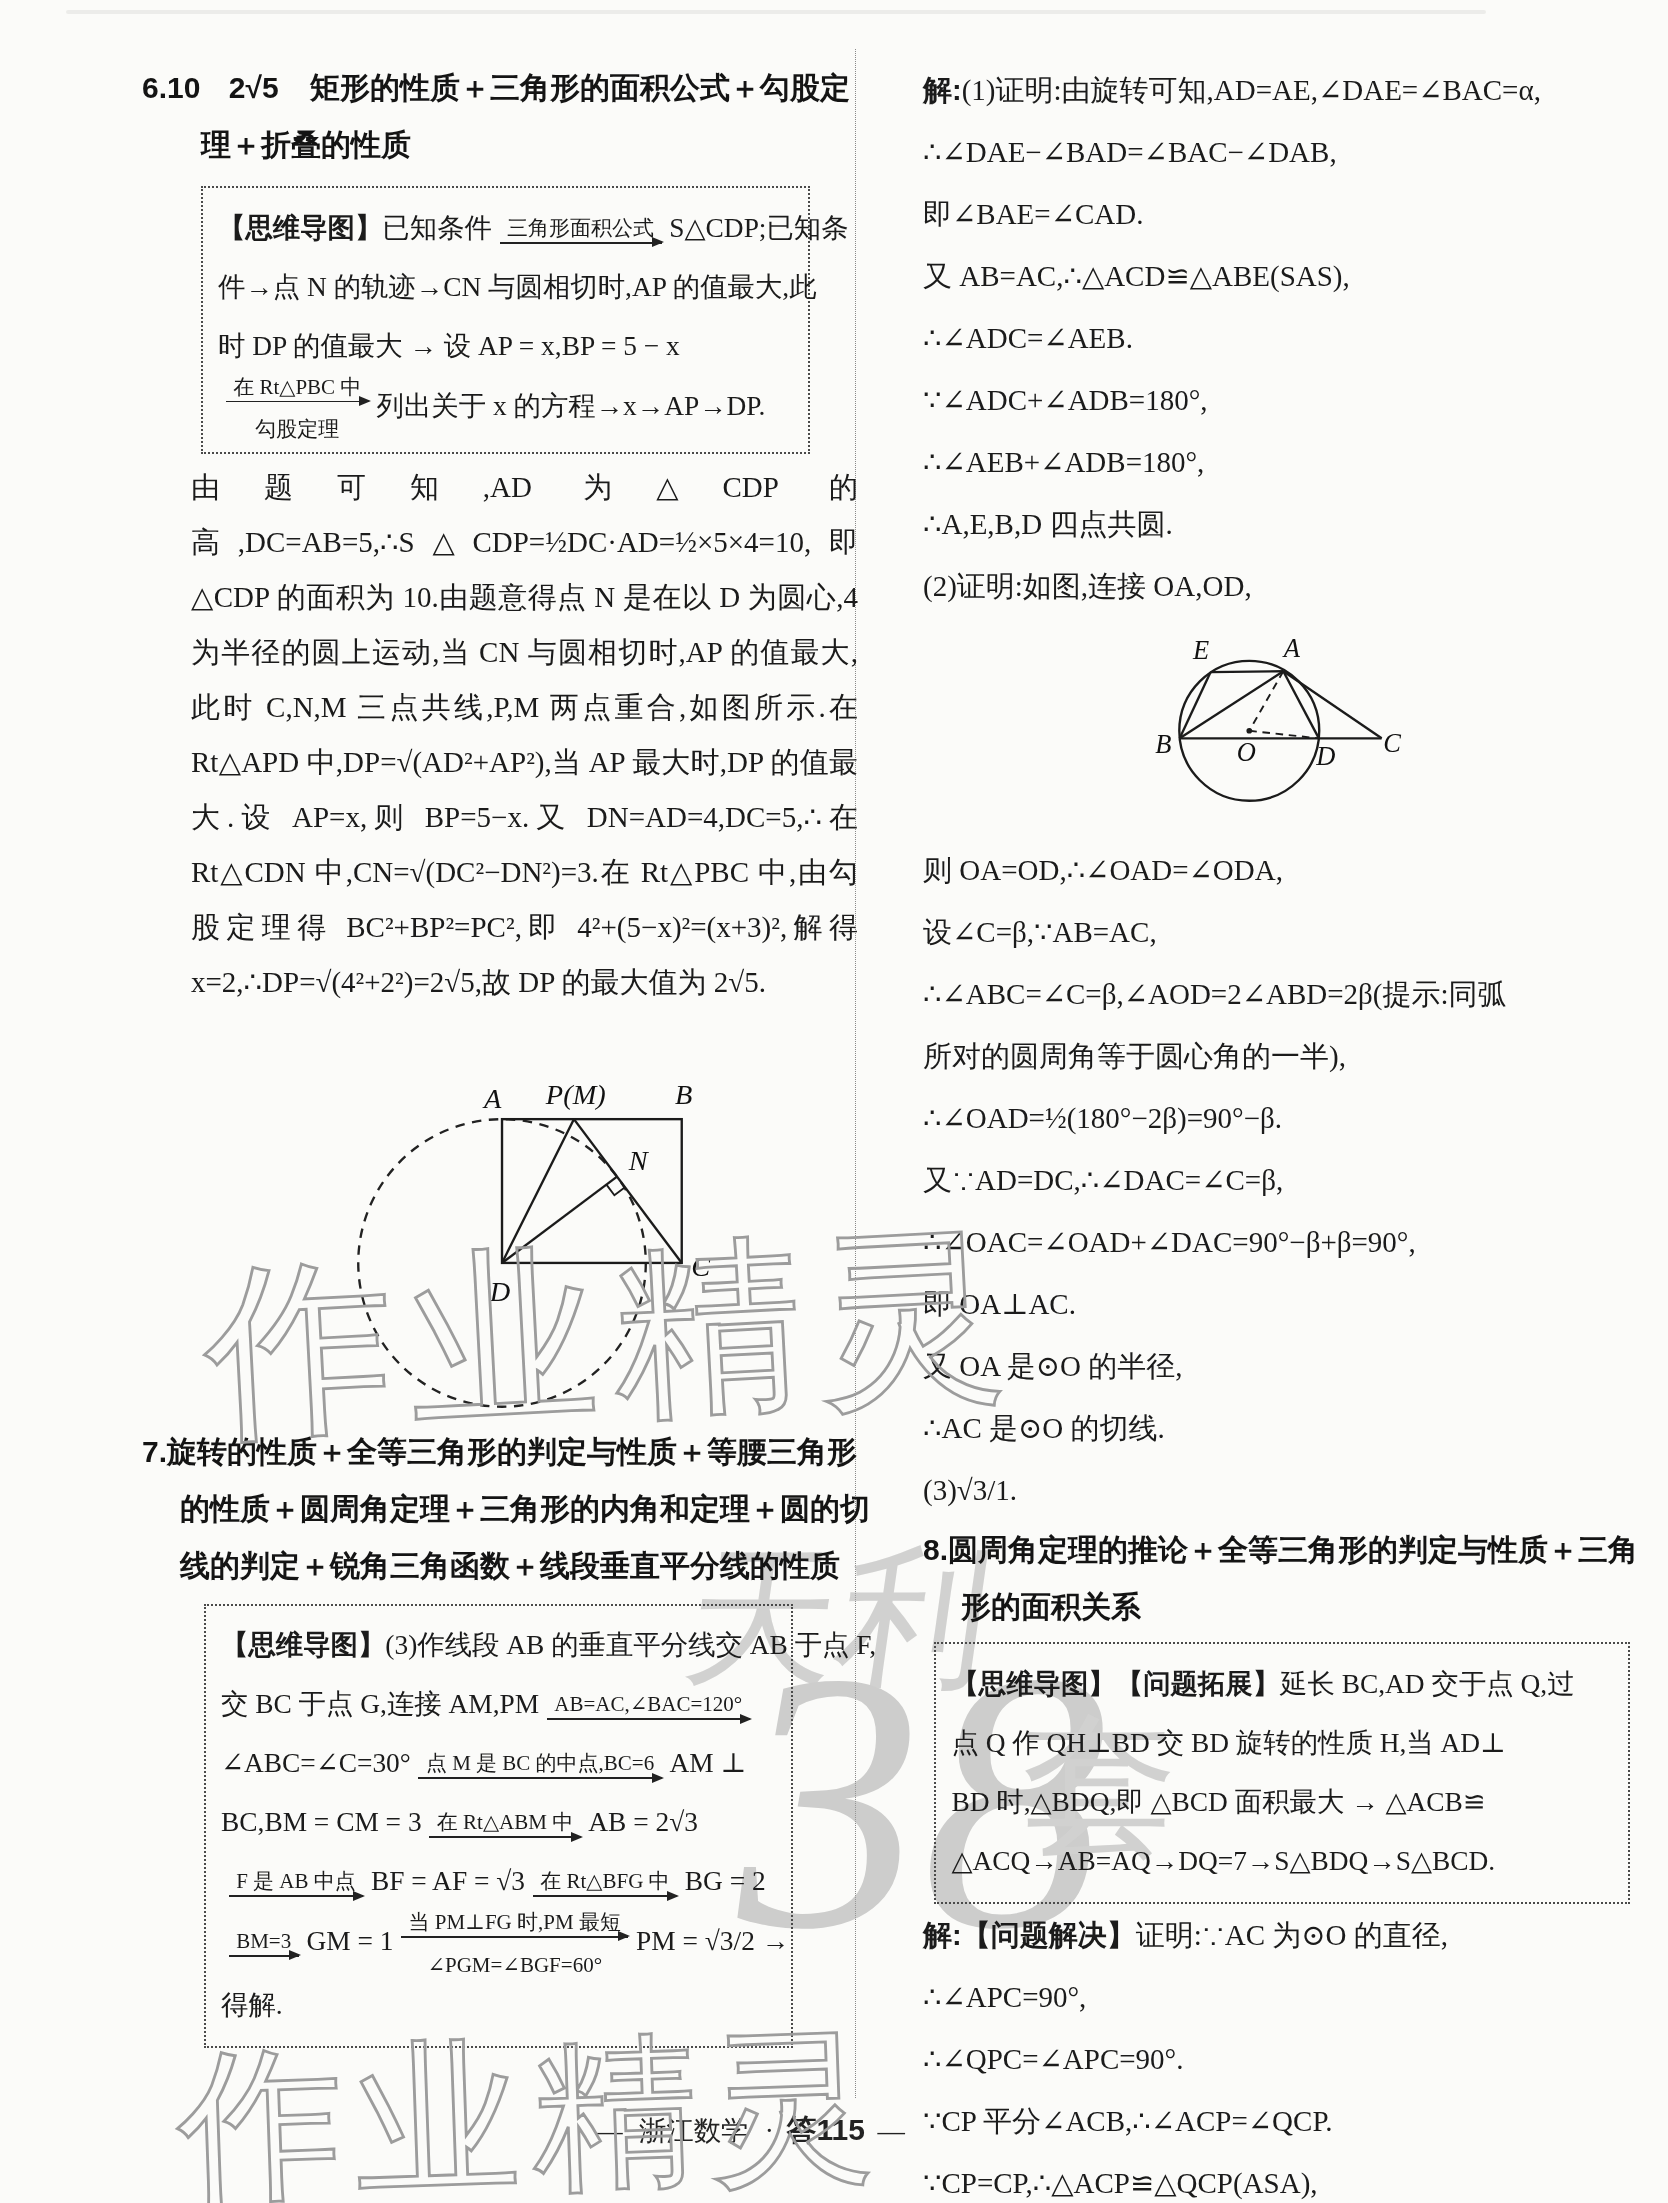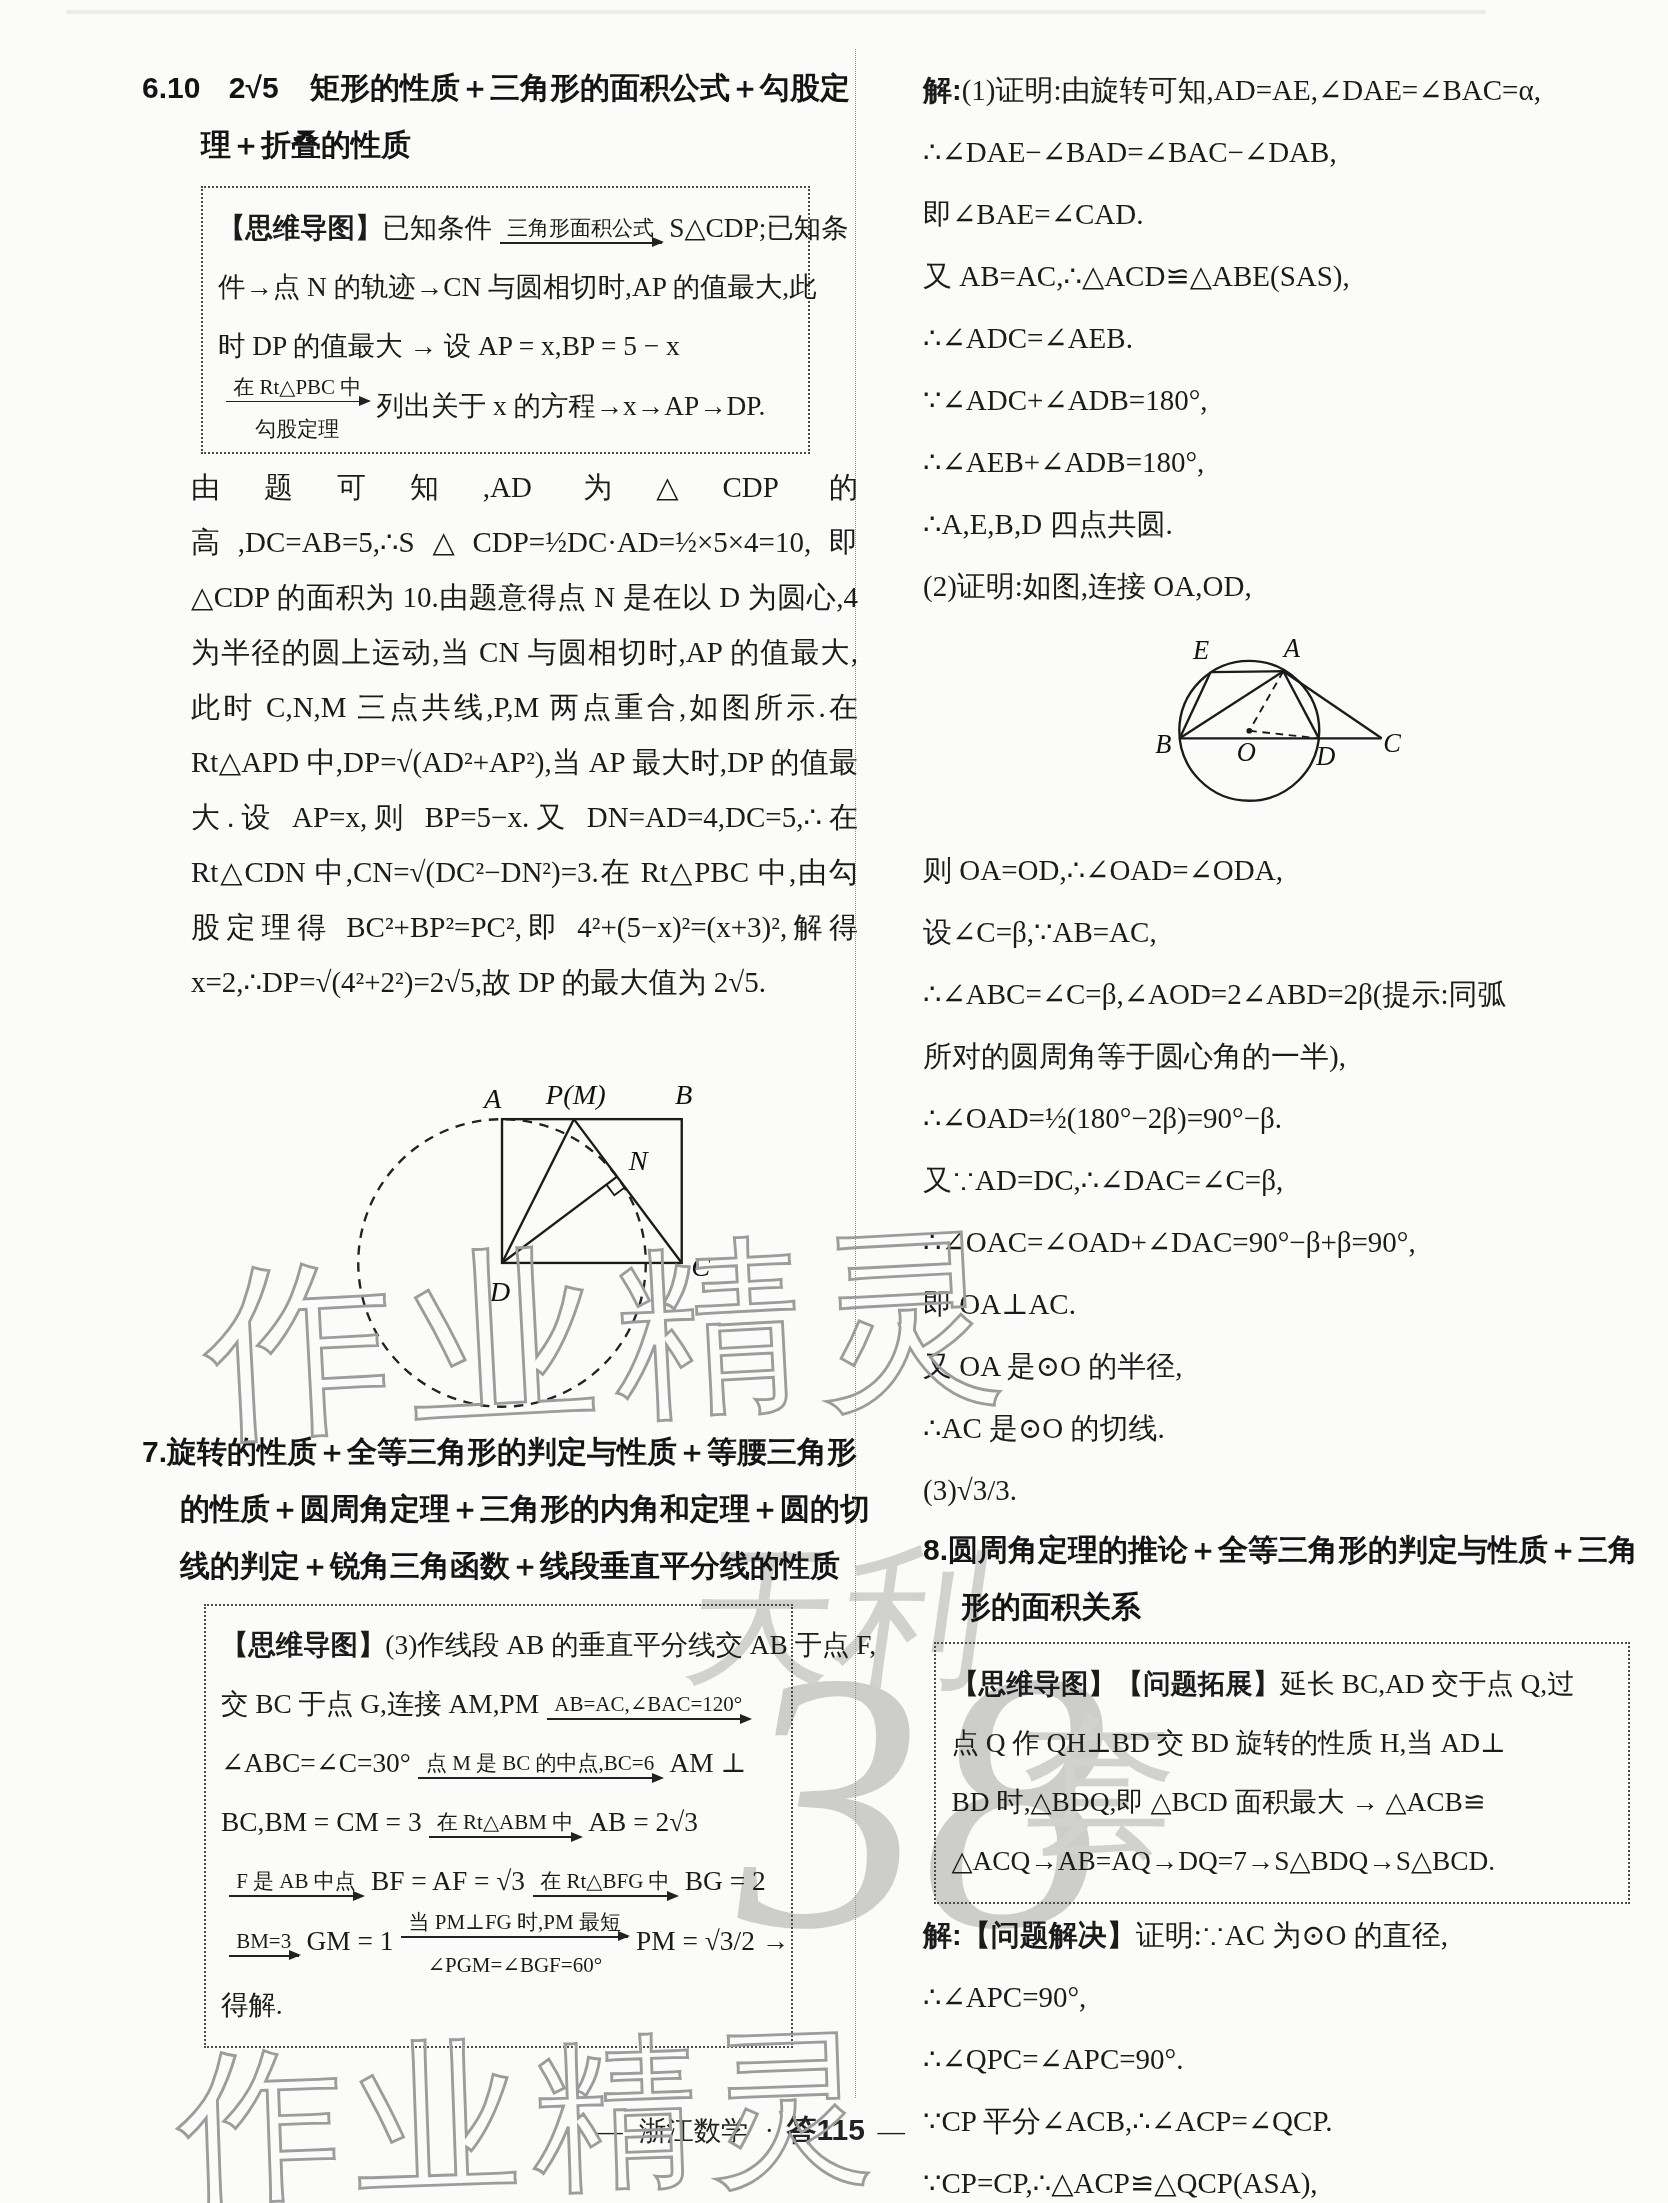--- a/index.html
+++ b/index.html
@@ -217,21 +217,21 @@
         <div class="tline">则 OA=OD,∴∠OAD=∠ODA,</div>
         <div class="tline">设∠C=β,∵AB=AC,</div>
         <div class="tline">∴∠ABC=∠C=β,∠AOD=2∠ABD=2β(提示:同弧</div>
         <div class="tline">所对的圆周角等于圆心角的一半),</div>
         <div class="tline">∴∠OAD=½(180°−2β)=90°−β.</div>
         <div class="tline">又∵AD=DC,∴∠DAC=∠C=β,</div>
         <div class="tline">∴∠OAC=∠OAD+∠DAC=90°−β+β=90°,</div>
         <div class="tline">即 OA⊥AC.</div>
         <div class="tline">又 OA 是⊙O 的半径,</div>
         <div class="tline">∴AC 是⊙O 的切线.</div>
-        <div class="tline">(3)√3/3.</div>
+        <div class="tline">(3)√3/1.</div>
       </div>
 
     <div class="h">
       <span>8.</span><span>圆周角定理的推论＋全等三角形的判定与性质＋三角</span>
     </div>
     <div class="h indent2">形的面积关系</div>
 
     <div class="mindbox box3">
         <div class="brow"><span class="b">【思维导图】【问题拓展】</span><span>延长 BC,AD 交于点 Q,过</span></div>
         <div class="brow">点 Q 作 QH⊥BD 交 BD 旋转的性质 H,当 AD⊥</div>

